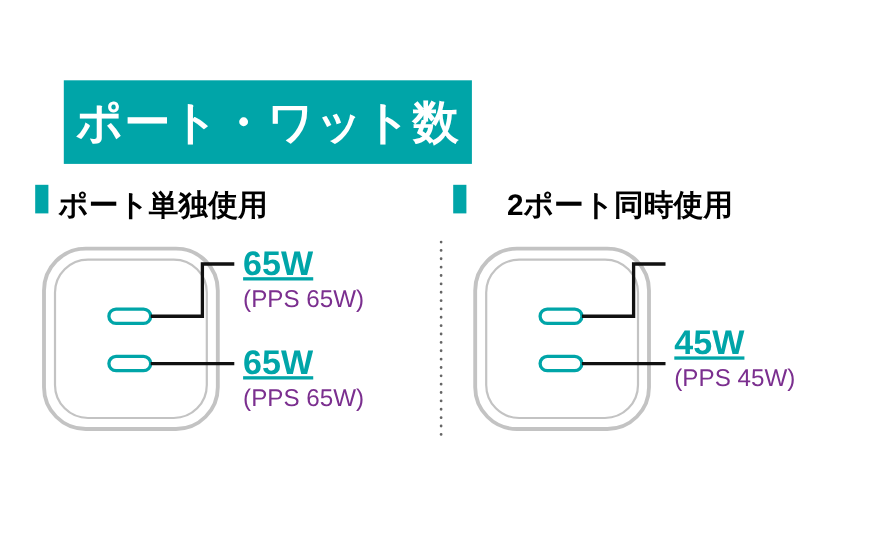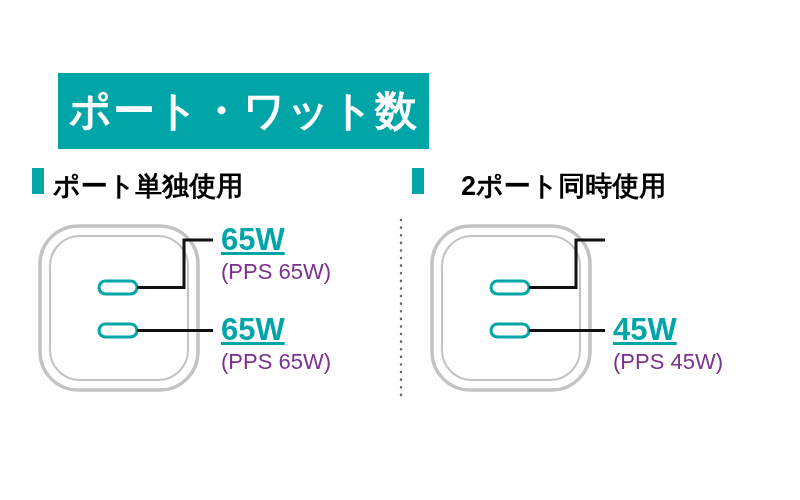--- a/index.html
+++ b/index.html
@@ -139,18 +139,18 @@
 
   <div class="port-label" style="left:221px;top:224px;">
     <div class="watt">65W</div>
     <div class="pps">(PPS 65W)</div>
   </div>
   <div class="port-label" style="left:221px;top:314px;">
     <div class="watt">65W</div>
     <div class="pps">(PPS 65W)</div>
   </div>
 
-  <div class="port-label" style="left:613px;top:314px;">
+  <div class="port-label" style="left:613px;top:296px;">
     <div class="watt">45W</div>
     <div class="pps">(PPS 45W)</div>
   </div>
 
 </div>
 
 </body></html>

